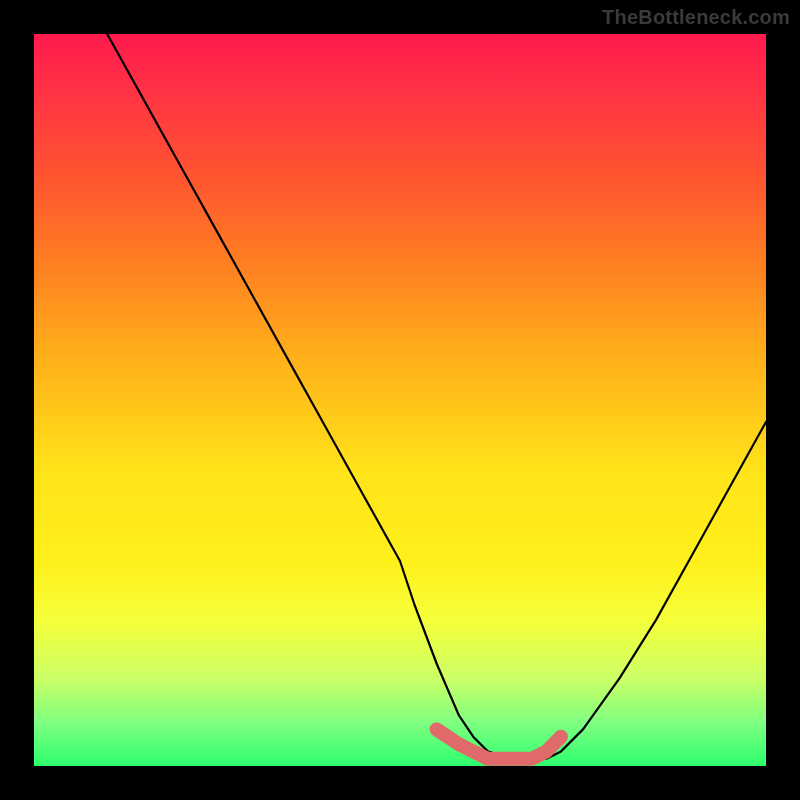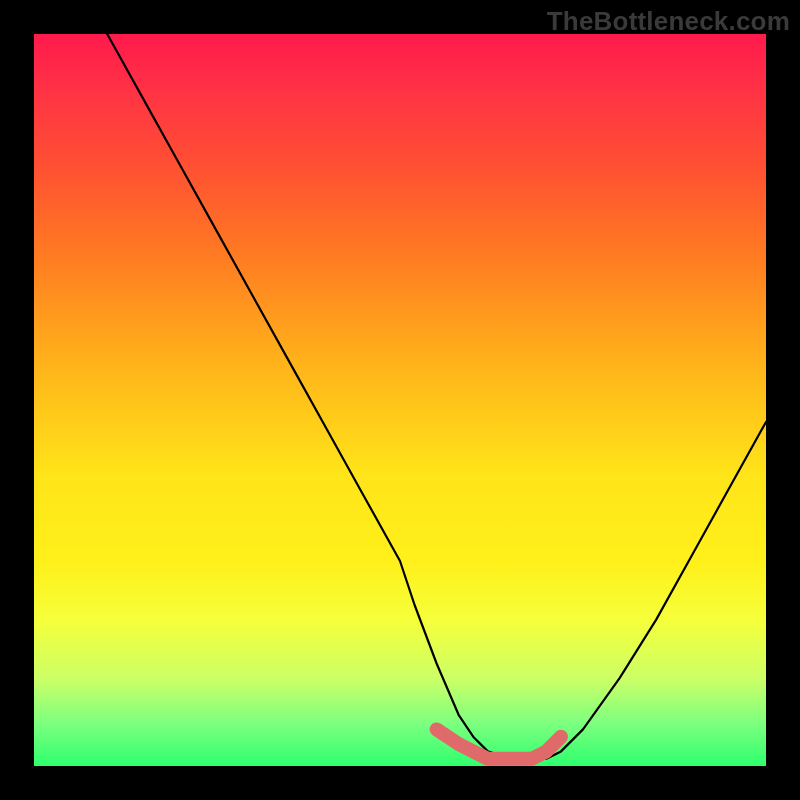--- a/index.html
+++ b/index.html
@@ -34,21 +34,21 @@
       #f5ff3a 80%,
       #ccff66 88%,
       #80ff80 94%,
       #2eff6e 100%);
   }
   .watermark {
     position: absolute;
     top: 6px;
     right: 10px;
     color: #3a3a3a;
-    font-size: 26px;
+    font-size: 20px;
     font-weight: 600;
     letter-spacing: 0.2px;
     user-select: none;
   }
   svg.overlay {
     position: absolute;
     left: 0;
     top: 0;
     width: 732px;
     height: 732px;

